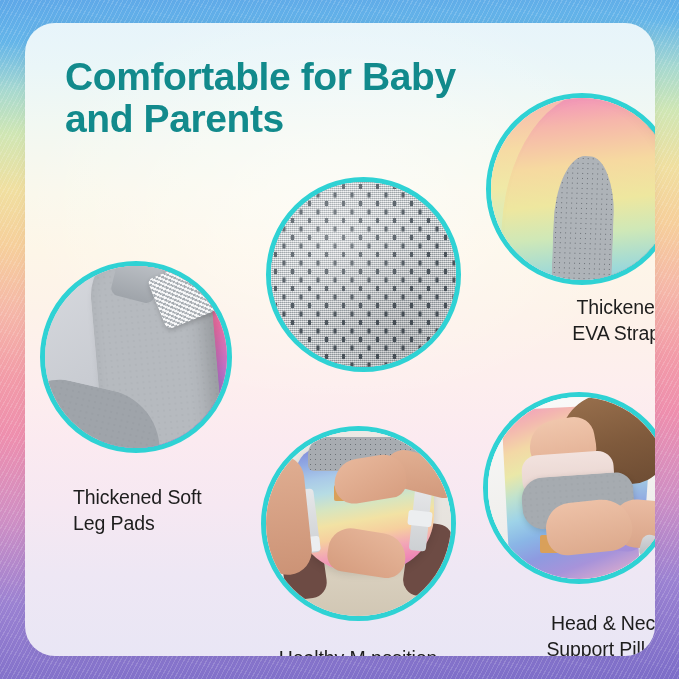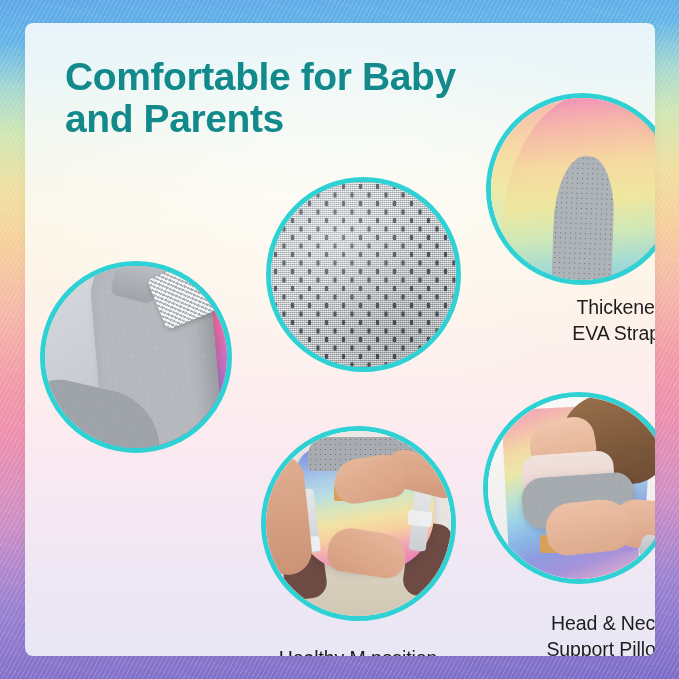--- a/index.html
+++ b/index.html
@@ -40,21 +40,21 @@
       rgba(255,255,255,0.0) 1px,
       rgba(255,255,255,0.0) 4px);
     pointer-events:none;
   }
 
   
   #card{
     position:absolute;
     left:25px; top:23px;
     width:630px; height:633px;
-    border-radius:8px;
+    border-radius:30px;
     overflow:hidden;
     background:
       linear-gradient(180deg,
         #e7f4fa 0%,
         #eaf6f8 7%,
         #f2f8f2 16%,
         #faf8ec 27%,
         #fdf6e8 36%,
         #fdf2e9 46%,
         #fdeeee 57%,
@@ -542,20 +542,22 @@
       <div class="photo">
         <div class="leg-bg"></div>
         <div id="leg-rainbow"></div>
         <div id="leg-blue-bottom"></div>
         <div id="leg-pad"></div>
         <div id="leg-pad-2"></div>
         <div id="leg-strap-top"></div>
         <div id="leg-velcro"></div>
       </div>
     </div>
+    <div class="caption" id="caption-legpads">Thickened Soft
+Leg Pads</div>
 
     <div class="feature-circle" id="circle-mpos">
       <div class="photo">
         <div class="m-bg"></div>
         <div id="m-torso"></div>
         <div id="m-pants"></div>
         <div id="m-brown-l"></div>
         <div id="m-brown-r"></div>
         <div id="m-carrier"></div>
         <div id="m-mesh-top"></div>

